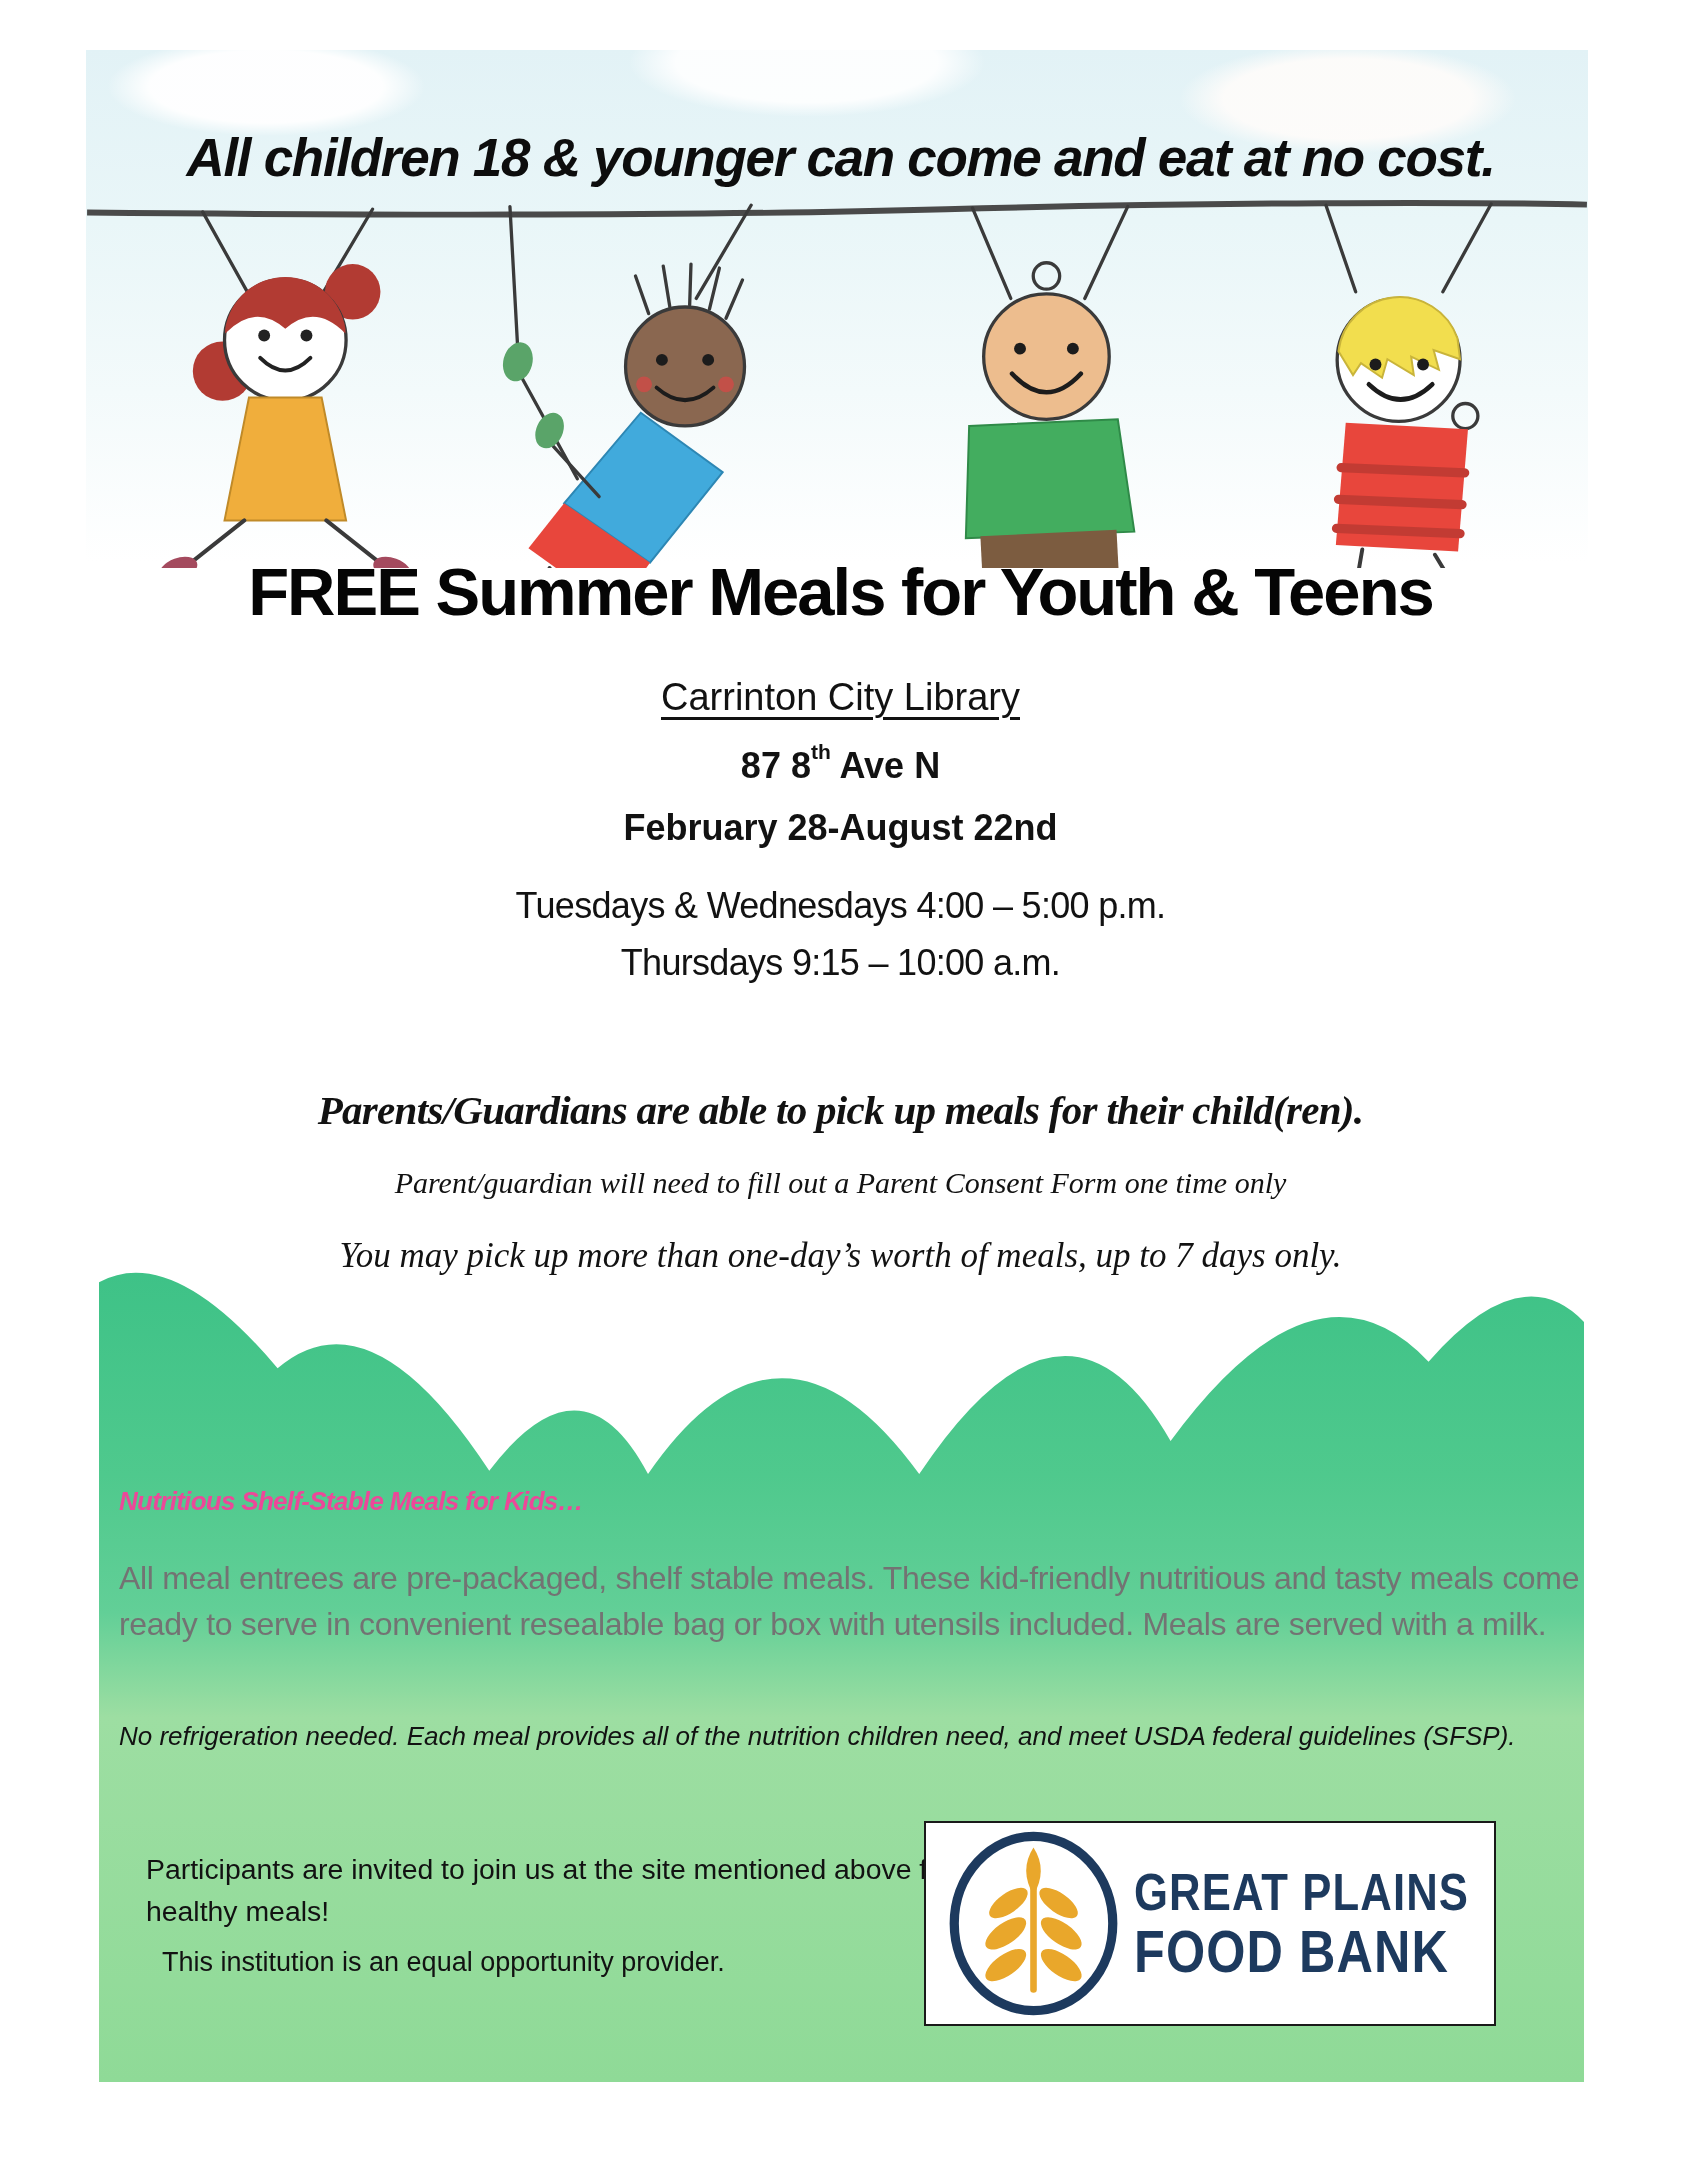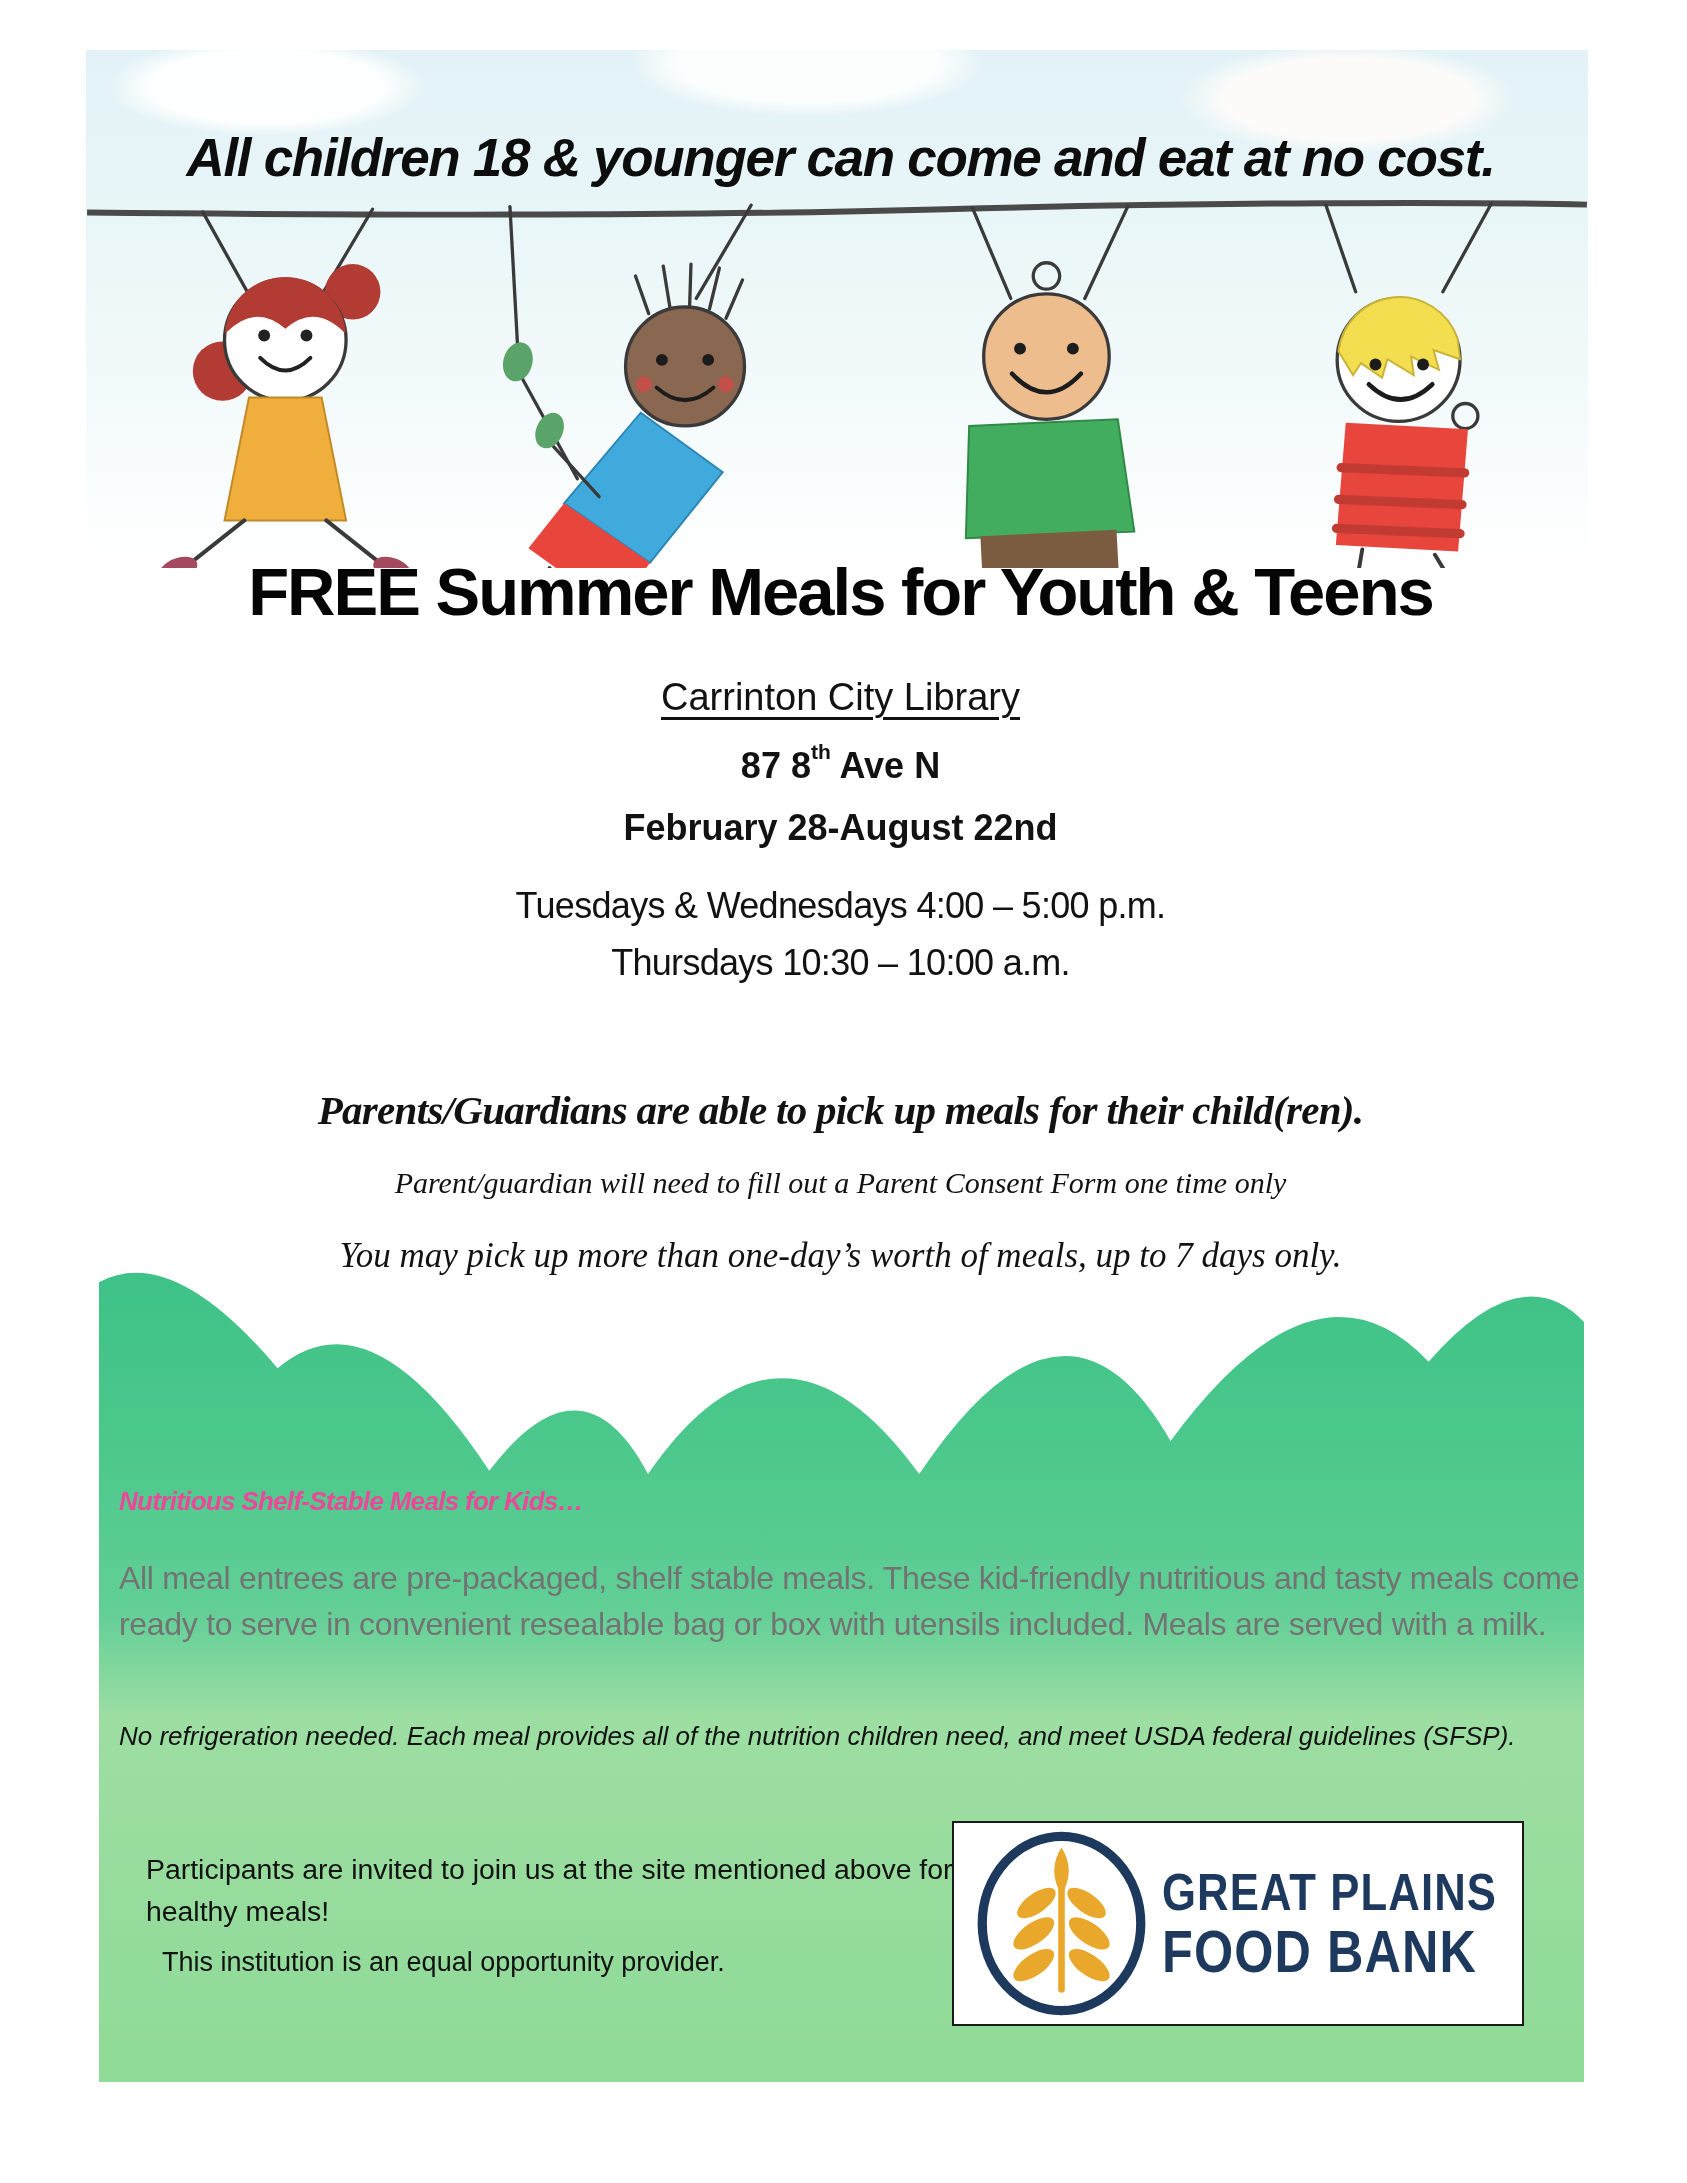--- a/index.html
+++ b/index.html
@@ -68,21 +68,21 @@
   }
   #participants-invite{
     left:146px;top:1848px;width:814px;
     font-size:28.4px;line-height:42px;
   }
   #equal-opportunity{
     left:162px;top:1947px;width:860px;font-size:27px;
   }
   
   #logo-box{
-    left:952px;top:1821px;width:568px;height:201px;
+    left:924px;top:1821px;width:568px;height:201px;
     background:#ffffff;border:2px solid #1a1a1a;
     display:flex;align-items:center;
   }
   #logo-circle{margin-left:18.5px;flex:0 0 auto;}
   #logo-text{
     margin-left:12px;
     transform:scaleX(0.84);transform-origin:left center;
     color:#1d3a5e;font-weight:bold;line-height:1;white-space:nowrap;
   }
   #logo-line1{font-size:52px;letter-spacing:1.3px;}
@@ -183,21 +183,21 @@
   <div id="main-title" class="abs ctr">FREE Summer Meals for Youth &amp; Teens</div>
 
   <div id="library-name" class="abs ctr">Carrinton City Library</div>
 
   <div id="library-address" class="abs ctr"><span>87 8</span><sup>th</sup><span> Ave N</span></div>
 
   <div id="program-dates" class="abs ctr">February 28-August 22nd</div>
 
   <div id="schedule-tue-wed" class="abs ctr">Tuesdays &amp; Wednesdays 4:00 – 5:00 p.m.</div>
 
-  <div id="schedule-thu" class="abs ctr">Thursdays 10:30 – 10:00 a.m.</div>
+  <div id="schedule-thu" class="abs ctr">Thursdays 9:15 – 10:00 a.m.</div>
 
 
   <div id="pickup-heading" class="abs ctr">Parents/Guardians are able to pick up meals for their child(ren).</div>
 
   <div id="consent-note" class="abs ctr">Parent/guardian will need to fill out a Parent Consent Form one time only</div>
 
   <div id="pickup-limit" class="abs ctr">You may pick up more than one-day’s worth of meals, up to 7 days only.</div>
 
   <svg id="hills" class="abs" width="1485" height="813" viewBox="0 0 2245 1229">
     <defs>

